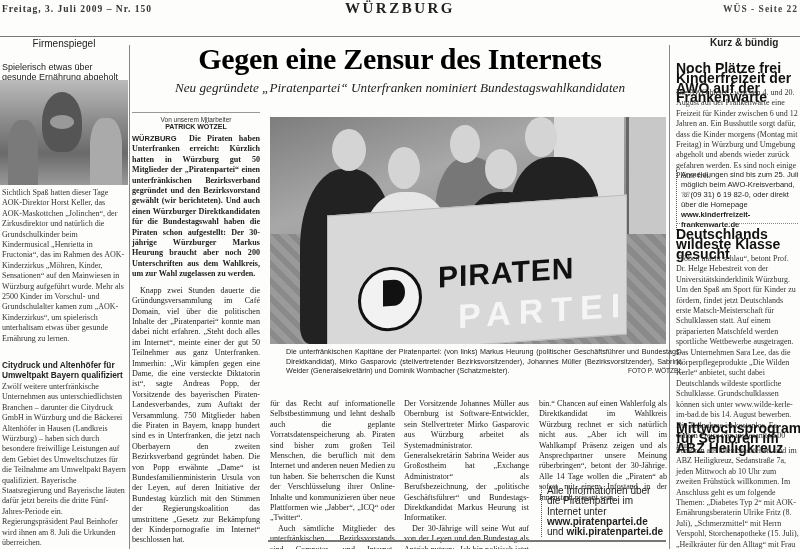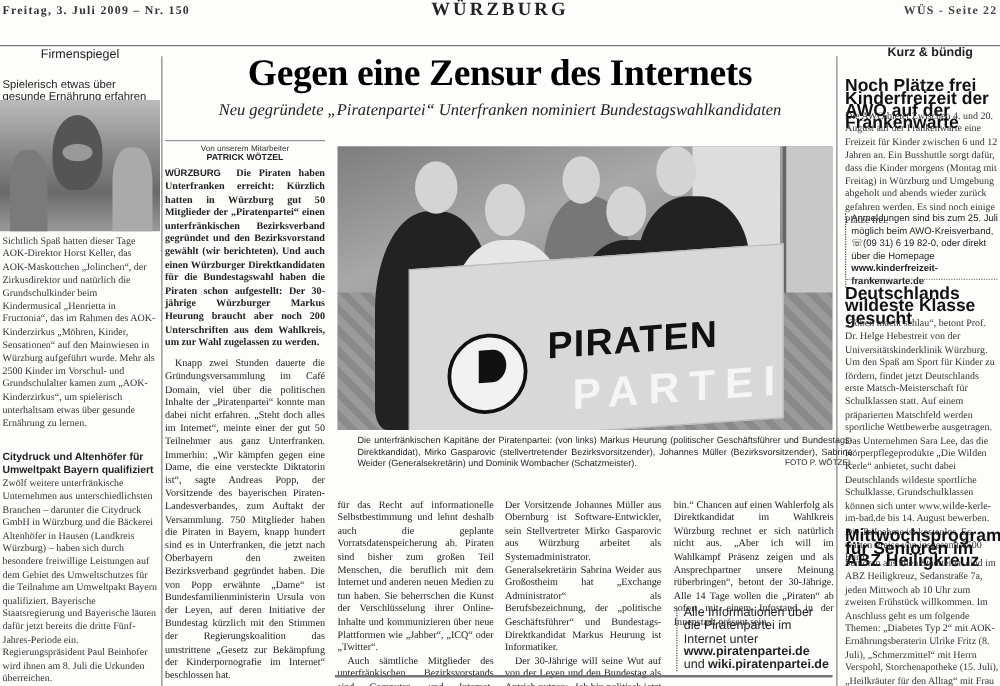--- a/index.html
+++ b/index.html
@@ -71,21 +71,21 @@
 <body>
 
 <div class="masthead">
   <span class="mh-left">Freitag, 3. Juli 2009 – Nr. 150</span>
   <span class="mh-center">WÜRZBURG</span>
   <span class="mh-right">WÜS - Seite 22</span>
 </div>
 
 <div class="col-left">
   <div class="rubric">Firmenspiegel</div>
-  <div class="photo-headline">Spielerisch etwas über gesunde Ernährung erfahren</div>
+  <div class="photo-headline">Spielerisch etwas über gesunde Ernährung abgeholt</div>
   <div class="photo">
     <div class="kid1"></div>
     <div class="mascot"></div>
     <div class="mascot-face"></div>
     <div class="kid2"></div>
   </div>
   <div class="body" style="top:166px;">Sichtlich Spaß hatten dieser Tage AOK-Direktor Horst Keller, das AOK-Maskottchen „Jolinchen“, der Zirkusdirektor und natürlich die Grundschulkinder beim Kindermusical „Henrietta in Fructonia“, das im Rahmen des AOK-Kinderzirkus „Möhren, Kinder, Sensationen“ auf den Mainwiesen in Würzburg aufgeführt wurde. Mehr als 2500 Kinder im Vorschul- und Grundschulalter kamen zum „AOK-Kinderzirkus“, um spielerisch unterhaltsam etwas über gesunde Ernährung zu lernen.</div>
   <div class="sub" style="top:338px;">Citydruck und Altenhöfer für Umweltpakt Bayern qualifiziert</div>
   <div class="body" style="top:360px;">Zwölf weitere unterfränkische Unternehmen aus unterschiedlichsten Branchen – darunter die Citydruck GmbH in Würzburg und die Bäckerei Altenhöfer in Hausen (Landkreis Würzburg) – haben sich durch besondere freiwillige Leistungen auf dem Gebiet des Umweltschutzes für die Teilnahme am Umweltpakt Bayern qualifiziert. Bayerische Staatsregierung und Bayerische läuten dafür jetzt bereits die dritte Fünf-Jahres-Periode ein. Regierungspräsident Paul Beinhofer wird ihnen am 8. Juli die Urkunden überreichen.</div>
 </div>

